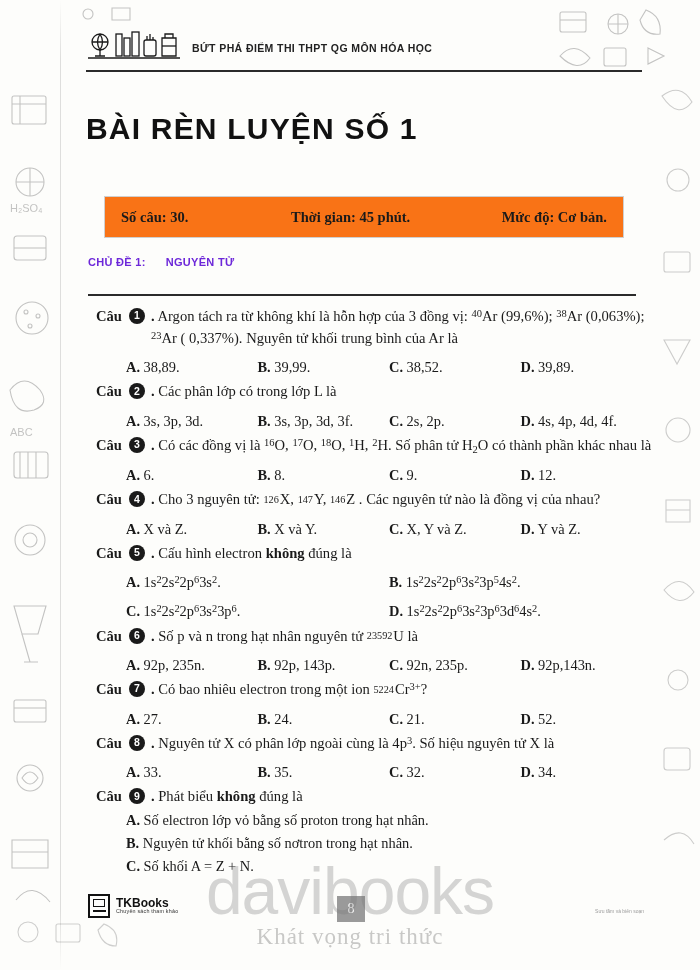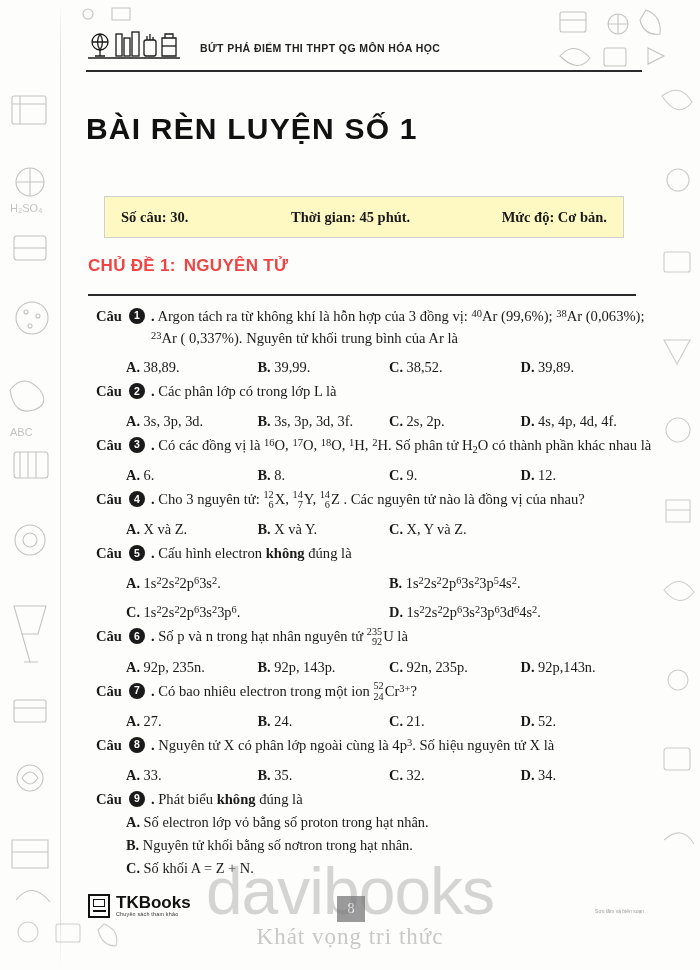--- a/index.html
+++ b/index.html
@@ -69,21 +69,20 @@
     height: 40px;
     flex: none;
   }
   .header-title {
     font-family: "Liberation Sans", sans-serif;
     font-weight: bold;
     font-size: 10.5px;
     letter-spacing: .4px;
     color: #222;
     white-space: nowrap;
-    margin-left: 8px;
   }
   .header-rule {
     position: absolute;
     left: 86px;
     top: 70px;
     width: 556px;
     height: 2px;
     background: #2b2b2b;
   }
 
@@ -101,21 +100,21 @@
     color: #111;
   }
 
   
   .info-bar {
     position: absolute;
     left: 104px;
     top: 196px;
     width: 520px;
     height: 42px;
-    background: #fef9c3;
+    background: #f97316;
     border: 1px solid #cfcfcf;
     display: flex;
     align-items: center;
     box-sizing: border-box;
     padding: 0 16px;
   }
   .info-cell {
     font-family: "Liberation Serif", serif;
     font-weight: bold;
     font-size: 14.5px;
@@ -126,26 +125,26 @@
   .info-cell.c2 { width: 190px; }
   .info-cell.c3 { flex: 1; text-align: right; }
 
   
   .topic {
     position: absolute;
     left: 88px;
     top: 256px;
     display: flex;
     align-items: baseline;
-    gap: 8px;
-    font-family: "Liberation Sans", sans-serif;
-    font-weight: bold;
-    font-size: 17px;
+    gap: 20px;
+    font-family: "Liberation Sans", sans-serif;
+    font-weight: bold;
+    font-size: 11px;
     letter-spacing: .3px;
-    color: #ef4444;
+    color: #6d28d9;
   }
   .topic-rule {
     position: absolute;
     left: 88px;
     top: 294px;
     width: 548px;
     height: 2px;
     background: #2b2b2b;
   }
 
@@ -213,21 +212,20 @@
     font-size: 14.4px;
     margin: 2px 0;
   }
 
   sub { font-size: .72em; vertical-align: -0.26em; }
   sup { font-size: .72em; vertical-align: 0.42em; }
 
   
   .iso {
     display: inline-flex;
-    flex-direction: column;
     vertical-align: middle;
     font-size: .70em;
     line-height: 1.02;
     text-align: right;
     margin-right: 1px;
     position: relative;
     top: -1px;
     justify-content: space-between;
   }
 
@@ -257,21 +255,21 @@
     position: absolute;
     left: 3px; bottom: 4px; width: 13px; height: 2px;
     background: #111;
   }
   .logo-text {
     line-height: 1.05;
   }
   .logo-name {
     font-family: "Liberation Sans", sans-serif;
     font-weight: bold;
-    font-size: 17px;
+    font-size: 12px;
     color: #111;
   }
   .logo-tag {
     font-family: "Liberation Sans", sans-serif;
     font-size: 5.4px;
     color: #333;
     letter-spacing: .2px;
   }
   .page-number {
     position: absolute;
@@ -482,20 +480,21 @@
               <span>7</span>
             </span>Y, <span class="iso">
               <span>14</span>
               <span>6</span>
             </span>Z . Các nguyên tử nào là đồng vị của nhau?</span>
         </div>
         <div class="opts cols4">
           <div class="opt"><b>A.</b> X và Z.</div>
           <div class="opt"><b>B.</b> X và Y.</div>
           <div class="opt"><b>C.</b> X, Y và Z.</div>
+          <div class="opt"><b>D.</b> Y và Z.</div>
         </div>
       </div>
       <div class="q">
         <div class="q-head">
           <span class="q-label">Câu</span>
           <span class="q-num">5</span>
           <span class="q-text"><span class="dot">.</span> Cấu hình electron <b>không</b> đúng là</span>
         </div>
         <div class="opts cols2">
           <div class="opt"><b>A.</b> 1s<sup>2</sup>2s<sup>2</sup>2p<sup>6</sup>3s<sup>2</sup>.</div>

